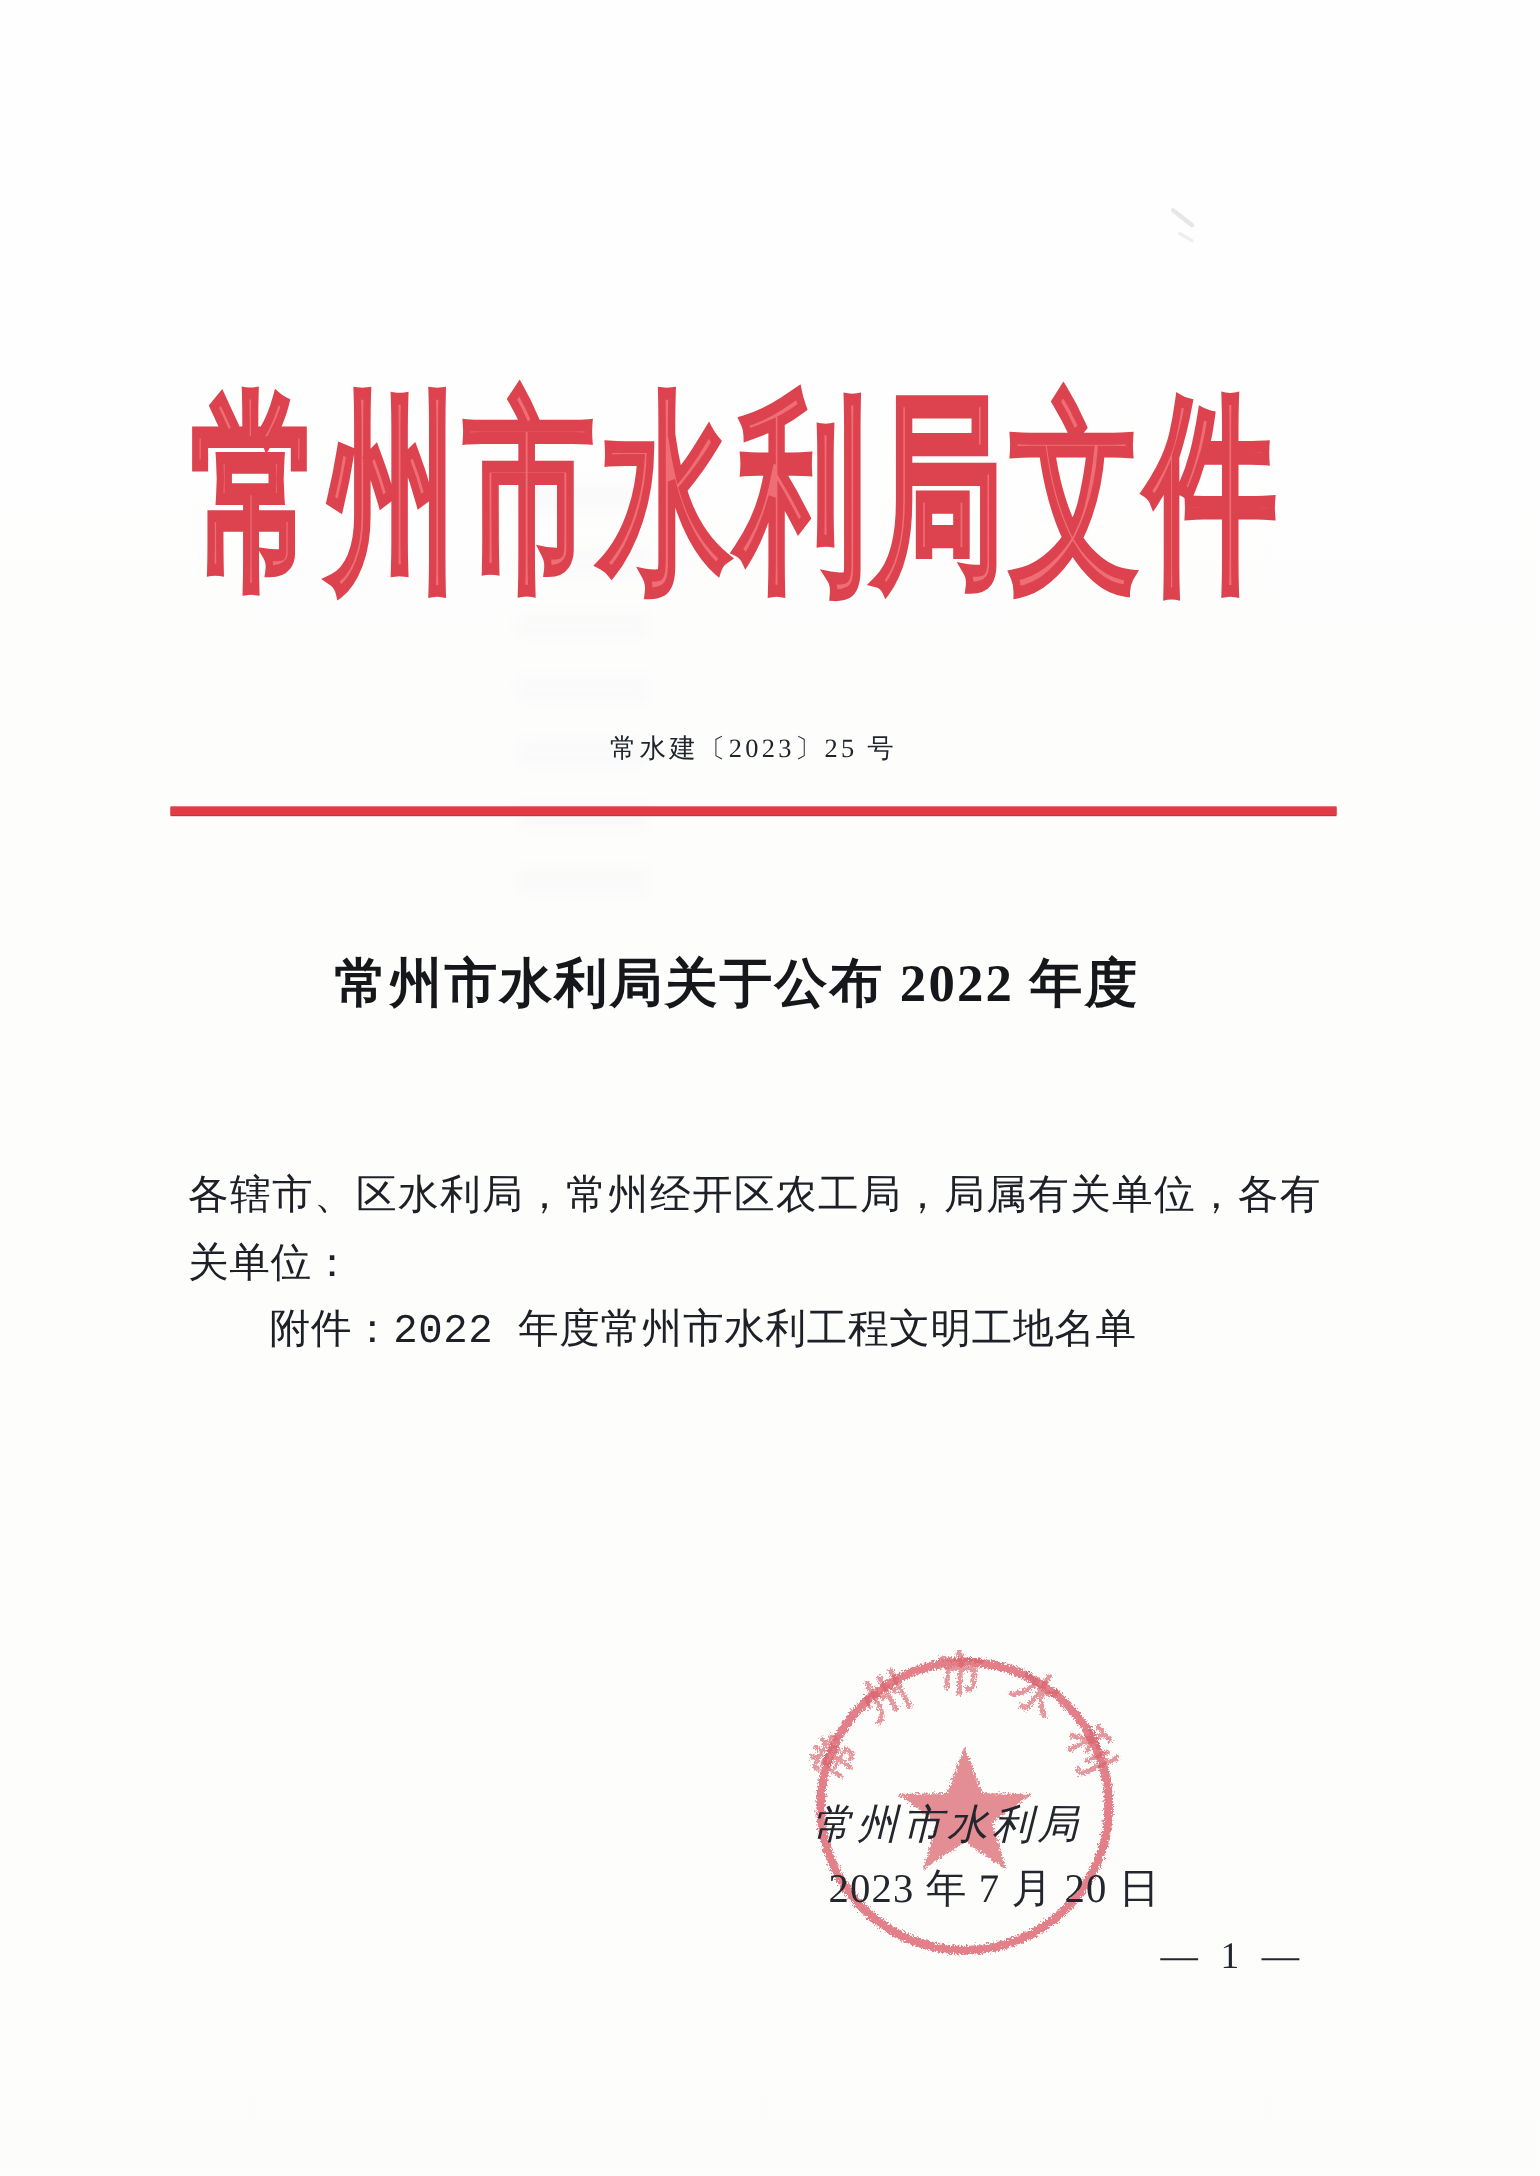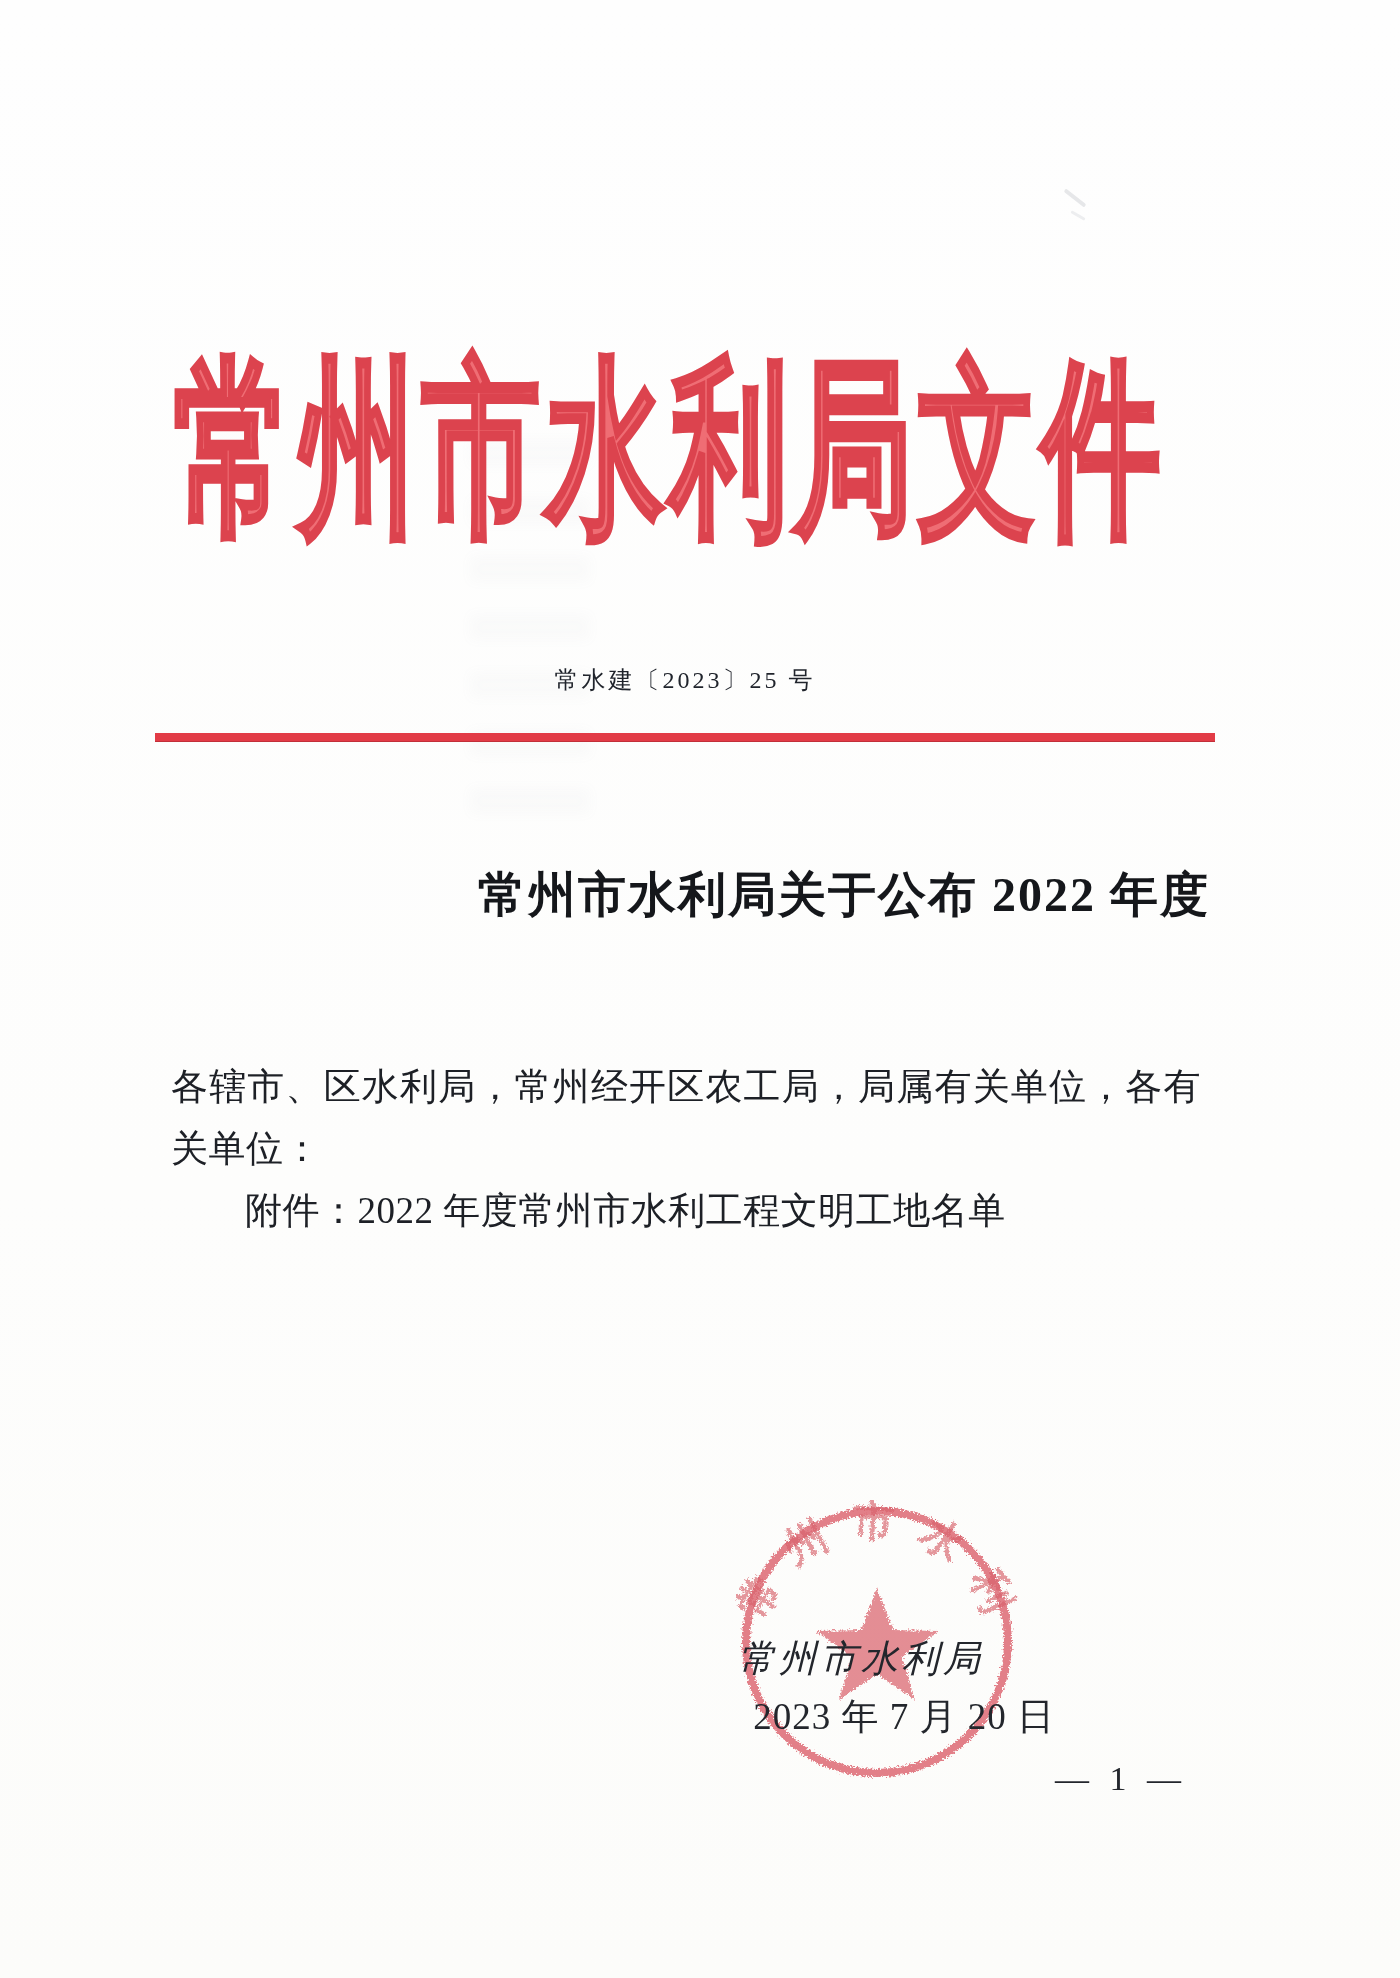--- a/index.html
+++ b/index.html
@@ -35,39 +35,39 @@
     letter-spacing:3px;
     white-space:nowrap;
   }
   .red-rule{
     position:absolute;top:733px;left:155px;width:1060px;height:8px;
     background:#e23b46;
     box-shadow:0 1px 0 #c22f39;
   }
   .doc-title{
     position:absolute;top:848px;left:130px;width:1080px;
-    text-align:right;
+    text-align:center;
     font-weight:bold;
     font-size:48px;
     line-height:94px;
     color:#15171b;
     letter-spacing:2px;
   }
   .body-block{
     position:absolute;top:1056px;left:155px;width:1030px;
     font-size:37px;
     line-height:62px;
     color:#1d2026;
     text-align:justify;
     letter-spacing:0.5px;
     margin-left:16px;
   }
   .body-block p{margin:0;}
   .indent{text-indent:2em;}
-  .attachment{margin-top:28px;text-indent:2em;}
+  .attachment{margin-top:28px;text-indent:2em;font-family:Liberation Mono, monospace;}
   
   .seal{
     position:absolute;top:1500px;left:735px;width:285px;height:285px;
     opacity:0.88;
   }
   .sig-org{
     position:absolute;top:1634px;left:738px;width:300px;
     text-align:left;
     font-size:37px;color:#23262c;
     letter-spacing:4px;white-space:nowrap;font-style:italic;

